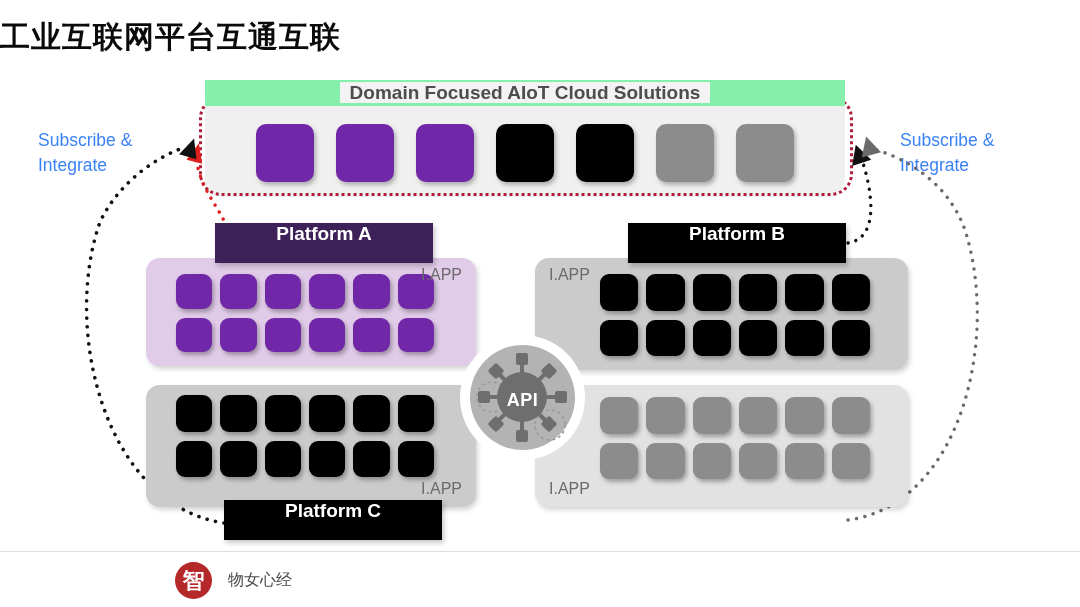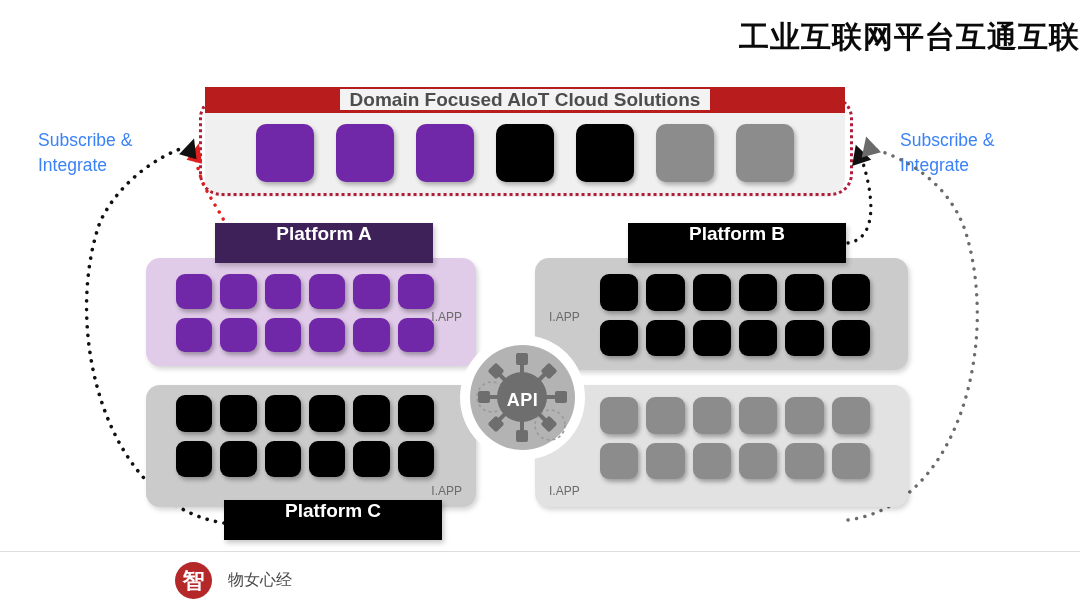--- a/index.html
+++ b/index.html
@@ -8,41 +8,41 @@
     background:#ffffff;
     font-family:"Liberation Sans","DejaVu Sans",sans-serif;
     overflow:hidden;
     position:relative;
   }
   #stage{position:relative;width:1080px;height:607px;}
 
   
   .title{
     position:absolute;left:0;top:17px;width:1080px;
-    text-align:right;
+    text-align:left;
     font-size:30px;font-weight:bold;color:#0a0a0a;
     letter-spacing:1px;
     font-family:"DejaVu Sans","Liberation Sans",sans-serif;
   }
 
   
   .cloud-band{
     position:absolute;left:205px;top:92px;width:640px;height:105px;
     background:#f0f0f0;border-radius:18px;
   }
   .cloud-dash{
     position:absolute;left:199px;top:96px;width:654px;height:100px;
     border:3px dotted #b01c3a;border-radius:22px;
     box-sizing:border-box;
   }
   .cloud-title{
-    position:absolute;left:205px;top:87px;width:640px;
+    position:absolute;left:205px;top:80px;width:640px;
     text-align:center;
     font-size:19px;font-weight:bold;color:#4d4d4d;
-    background:#b91c1c;
+    background:#86efac;
     padding:2px 0;
   }
   .cloud-title span{background:#f3f3f3;padding:0 10px;}
   .cloud-tiles{
     position:absolute;left:205px;top:118px;width:640px;height:70px;
     display:flex;justify-content:center;align-items:center;gap:22px;
   }
   .ctile{width:58px;height:58px;border-radius:10px;box-shadow:2px 3px 4px rgba(0,0,0,.28);}
 
   
@@ -57,21 +57,21 @@
   
   .panel{position:absolute;border-radius:14px;box-shadow:2px 3px 5px rgba(0,0,0,.17);}
   .panel .grid{
     position:absolute;display:grid;
     grid-template-columns:repeat(6,1fr);
     grid-template-rows:repeat(2,1fr);
     gap:9px 8px;
   }
   .panel .grid i{display:block;border-radius:9px;box-shadow:2px 3px 4px rgba(0,0,0,.30);}
   .iapp{
-    position:absolute;font-size:12px;color:#6b6b6b;font-weight:400;margin-top:44px;
+    position:absolute;font-size:16px;color:#6b6b6b;font-weight:400;
   }
 
   
   #panelA{left:146px;top:258px;width:330px;height:108px;background:#e0cbe8;}
   #panelA .grid{left:30px;top:16px;width:258px;height:78px;}
   #panelA .iapp{right:14px;top:8px;}
   
   #panelB{left:535px;top:258px;width:373px;height:112px;background:#cbcbcb;}
   #panelB .grid{left:65px;top:16px;width:270px;height:82px;}
   #panelB .iapp{left:14px;top:8px;}

